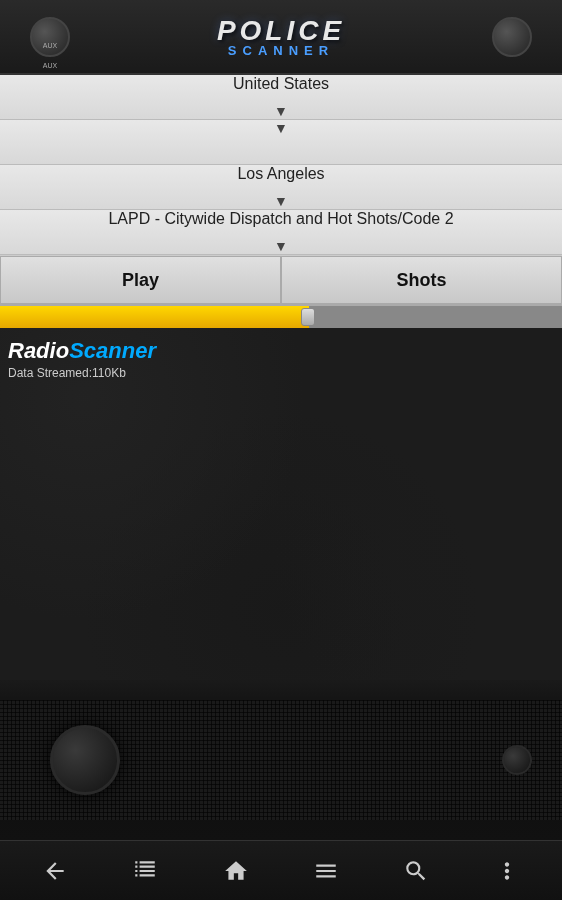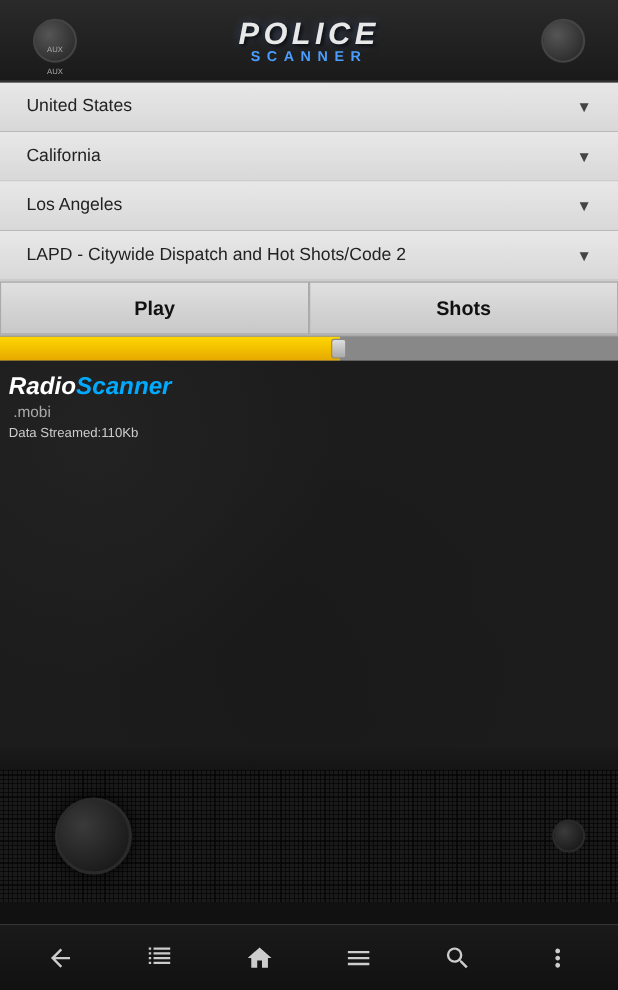--- a/index.html
+++ b/index.html
@@ -108,20 +108,21 @@
     }
 
     .dropdown-row {
       display: flex;
       align-items: center;
       background: linear-gradient(180deg, #e8e8e8, #d8d8d8);
       border-bottom: 1px solid #bbb;
       height: 45px;
       padding: 0 24px;
       cursor: pointer;
+      flex-direction: column;
     }
 
     .dropdown-label {
       flex: 1;
       font-size: 16px;
       color: #222;
     }
 
     .dropdown-arrow {
       color: #444;
@@ -325,21 +326,20 @@
     </div>
     <div class="header-knob-right"></div>
   </div>
 
   <div class="dropdowns-section">
     <div class="dropdown-row">
       <span class="dropdown-label">United States</span>
       <span class="dropdown-arrow">▼</span>
     </div>
     <div class="dropdown-row">
-      <span class="dropdown-label">California</span>
       <span class="dropdown-arrow">▼</span>
     </div>
     <div class="dropdown-row">
       <span class="dropdown-label">Los Angeles</span>
       <span class="dropdown-arrow">▼</span>
     </div>
     <div class="dropdown-row">
       <span class="dropdown-label">LAPD - Citywide Dispatch and Hot Shots/Code 2</span>
       <span class="dropdown-arrow">▼</span>
     </div>
@@ -354,23 +354,20 @@
     <div class="progress-bar" style="width: 55%;">
       <div class="progress-thumb"></div>
     </div>
   </div>
 
   <div class="content-area">
     <div class="radio-scanner-logo">
       <span class="rs-radio">Radio</span>
         <span class="rs-scanner">Scanner</span>
     </div>
-    <div style="margin-left:2px;">
-      <span class="rs-mobi">.mobi</span>
-    </div>
     <div class="data-streamed">
       <span>Data Streamed:</span><span>110Kb</span>
     </div>
   </div>
 
   <div class="speaker-area">
     <div class="speaker-grill">
       <div class="speaker-left-knob"></div>
       <div class="speaker-right-bump"></div>
     </div>

